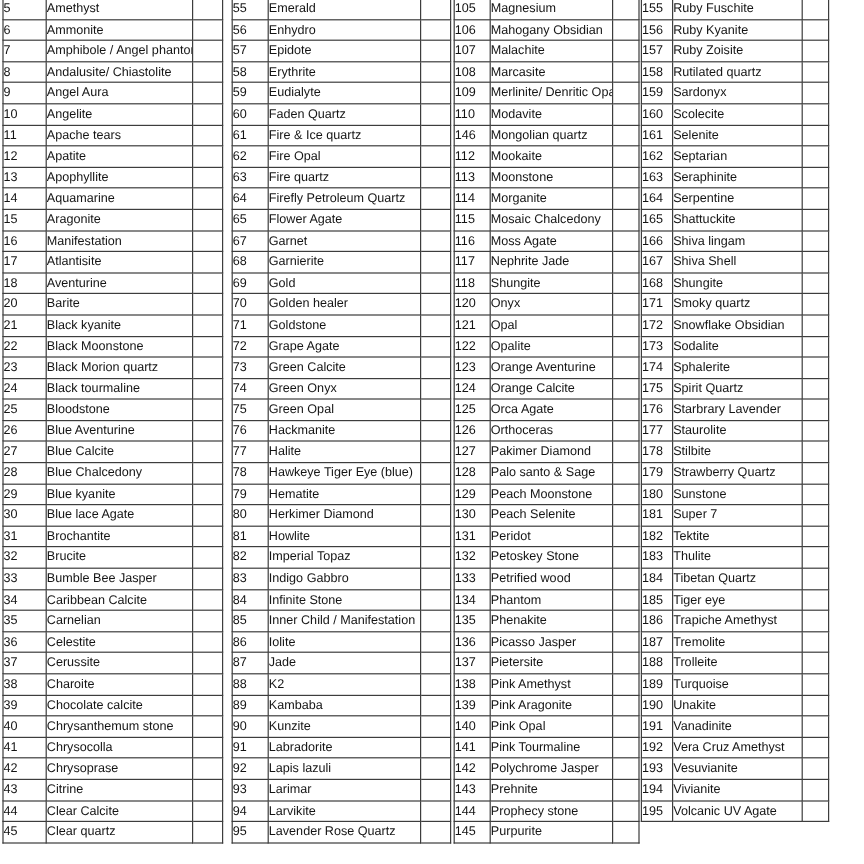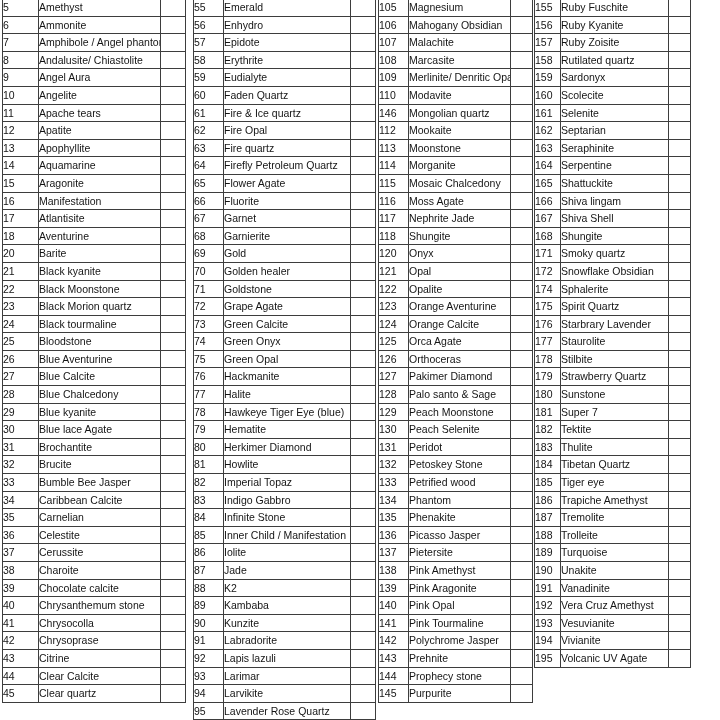--- a/index.html
+++ b/index.html
@@ -312,25 +312,20 @@
           <td class="num">64</td>
           <td class="name">Firefly Petroleum Quartz</td>
           <td class="chk"></td>
         </tr>
         <tr>
           <td class="num">65</td>
           <td class="name">Flower Agate</td>
           <td class="chk"></td>
         </tr>
         <tr>
-          <td class="num">66</td>
-          <td class="name">Fluorite</td>
-          <td class="chk"></td>
-        </tr>
-        <tr>
           <td class="num">67</td>
           <td class="name">Garnet</td>
           <td class="chk"></td>
         </tr>
         <tr>
           <td class="num">68</td>
           <td class="name">Garnierite</td>
           <td class="chk"></td>
         </tr>
         <tr>
@@ -760,20 +755,25 @@
           <td class="num">171</td>
           <td class="name">Smoky quartz</td>
           <td class="chk"></td>
         </tr>
         <tr>
           <td class="num">172</td>
           <td class="name">Snowflake Obsidian</td>
           <td class="chk"></td>
         </tr>
         <tr>
+          <td class="num">173</td>
+          <td class="name">Sodalite</td>
+          <td class="chk"></td>
+        </tr>
+        <tr>
           <td class="num">174</td>
           <td class="name">Sphalerite</td>
           <td class="chk"></td>
         </tr>
         <tr>
           <td class="num">175</td>
           <td class="name">Spirit Quartz</td>
           <td class="chk"></td>
         </tr>
         <tr>

